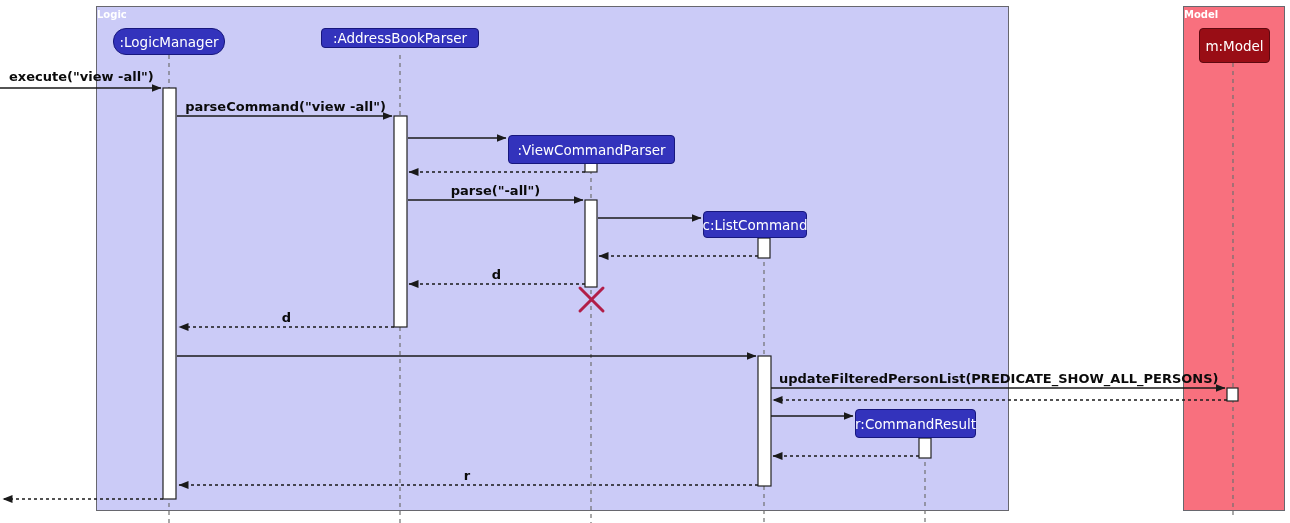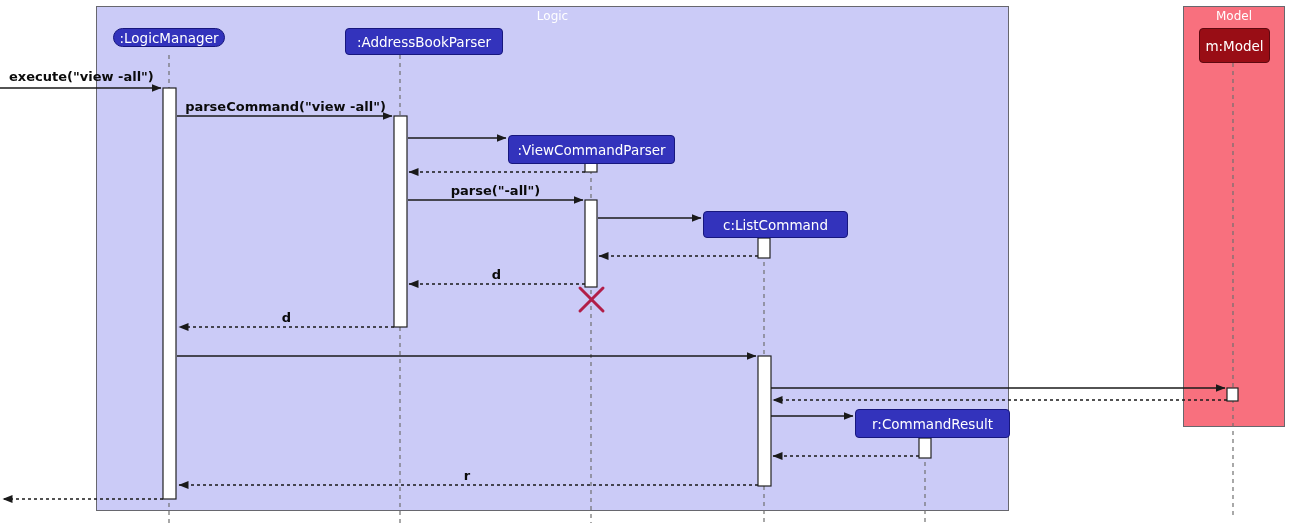--- a/index.html
+++ b/index.html
@@ -3,24 +3,24 @@
 <meta charset="utf-8">
 <style>
   html,body{margin:0;padding:0;background:#ffffff;}
   #canvas{
     position:relative;width:1290px;height:523px;overflow:hidden;
     background:var(--canvas-bg,#fff);
     font-family:"DejaVu Sans", "Liberation Sans", sans-serif;
   }
   .frame{position:absolute;border:1.5px solid var(--frame-border,#67676e);box-sizing:border-box;}
   #logic-frame{left:96px;top:6px;width:913px;height:505px;background:var(--logic-frame-bg,#cbcbf7);}
-  #model-frame{left:1183px;top:6px;width:102px;height:421px;background:var(--model-frame-bg,#f8707e);}
+  #model-frame{left:1183px;top:6px;width:102px;height:505px;background:var(--model-frame-bg,#f8707e);}
   .frame-title{
-    position:absolute;top:2px;left:0;right:0;text-align:center;
-    color:var(--frame-title-text,#fff);font-weight:normal;font-size:12px;
+    position:absolute;top:2px;left:0;right:0;text-align:left;
+    color:var(--frame-title-text,#fff);font-weight:bold;font-size:10px;
   }
   svg#wires{position:absolute;left:0;top:0;pointer-events:none;}
   .lifeline{stroke:var(--lifeline,#707070);stroke-width:1.2;stroke-dasharray:4,4;}
   .msg{stroke:var(--message-line,#1a1a1a);stroke-width:1.3;fill:none;}
   .msg.return{stroke-dasharray:3,3;}
   .activation{fill:var(--activation-fill,#fff);stroke:var(--activation-border,#222);stroke-width:1.2;}
   .destroy{stroke:var(--destroy-x,#b11e48);stroke-width:3;stroke-linecap:round;}
   .participant{
     position:absolute;display:flex;align-items:center;justify-content:center;
     background:var(--participant-bg,#3333bc);border:1.5px solid var(--participant-border,#17177d);
@@ -85,26 +85,27 @@
     <line class="msg return" x1="919" y1="456" x2="773" y2="456" marker-end="url(#ah)"></line>
     <line class="msg return" x1="758" y1="485" x2="179" y2="485" marker-end="url(#ah)"></line>
     <line class="msg return" x1="163" y1="499" x2="3" y2="499" marker-end="url(#ah)"></line>
 
     <g>
       <line class="destroy" x1="580" y1="288" x2="603" y2="311"></line>
       <line class="destroy" x1="603" y1="288" x2="580" y2="311"></line>
     </g>
   </svg>
 
-  <div class="participant" style="left:113px;top:28px;width:112px;height:19px;border-radius:13px;">:LogicManager</div>
-  <div class="participant" style="left:321px;top:28px;width:158px;height:27px;margin-left:24px;">:AddressBookParser</div>
+  <div class="participant" style="left:113px;top:28px;width:112px;height:27px;border-radius:13px;">:LogicManager</div>
+  <div class="participant" style="left:321px;top:28px;width:158px;height:20px;">:AddressBookParser</div>
   <div class="participant" style="left:508px;top:135px;width:167px;height:29px;">:ViewCommandParser</div>
-  <div class="participant" style="left:703px;top:211px;width:145px;height:27px;">c:ListCommand</div>
-  <div class="participant" style="left:855px;top:409px;width:155px;height:29px;">r:CommandResult</div>
+  <div class="participant" style="left:703px;top:211px;width:104px;height:27px;">c:ListCommand</div>
+  <div class="participant" style="left:855px;top:409px;width:121px;height:29px;">r:CommandResult</div>
   <div class="participant model-obj" style="left:1199px;top:28px;width:71px;height:35px;">m:Model</div>
 
   <div class="msg-label" style="left:9px;top:69px;">execute("view -all")</div>
   <div class="msg-label centered" style="left:180px;top:99px;width:211px;">parseCommand("view -all")</div>
   <div class="msg-label centered" style="left:408px;top:183px;width:175px;">parse("-all")</div>
   <div class="msg-label centered" style="left:408px;top:267px;width:177px;">d</div>
   <div class="msg-label centered" style="left:179px;top:310px;width:215px;">d</div>
+  <div class="msg-label" style="left:779px;top:371px;">updateFilteredPersonList(PREDICATE_SHOW_ALL_PERSONS)</div>
   <div class="msg-label centered" style="left:177px;top:468px;width:580px;">r</div>
 </div>
 
 </body></html>

